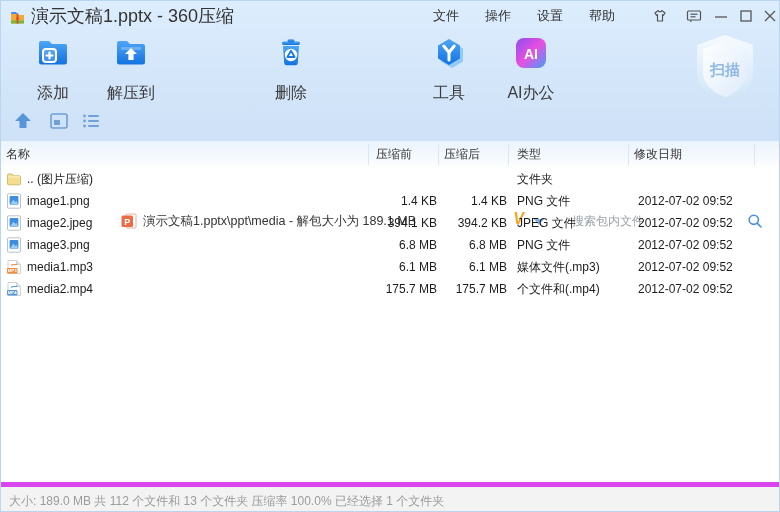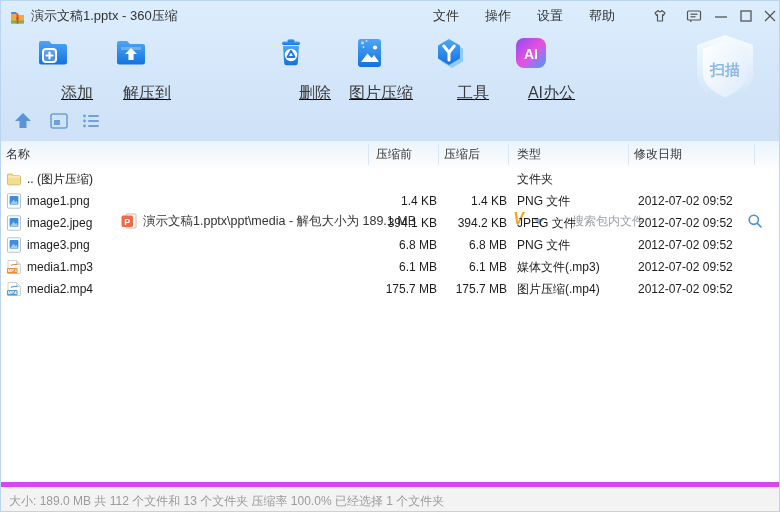--- a/index.html
+++ b/index.html
@@ -6,29 +6,29 @@
   html,body { width:780px; height:512px; background:#fff; font-family:"Liberation Sans","DejaVu Sans",sans-serif; }
   .window { position:relative; width:780px; height:512px; border:1px solid #b9d5ef; background:#fff; overflow:hidden; }
 
   
   .chrome { position:absolute; left:0; top:0; width:778px; height:140px;
             background:linear-gradient(#dcedfd,#d3e5f9 60%,#cfe1f6); }
 
   
   .titlebar { position:absolute; left:0; top:0; width:778px; height:30px; }
   .app-icon { position:absolute; left:8px; top:7px; width:17px; height:17px; }
-  .title-text { position:absolute; left:30px; top:0; height:30px; line-height:30px; font-size:13px; color:#333; }
+  .title-text { position:absolute; left:30px; top:0; height:30px; line-height:30px; font-size:18px; color:#333; }
   .menu-item { position:absolute; top:0; height:30px; line-height:30px; font-size:13px; color:#333; cursor:default; }
   .m0{left:432px;} .m1{left:484px;} .m2{left:536px;} .m3{left:588px;}
   .tb-btn { position:absolute; top:6px; width:20px; height:18px; display:flex; align-items:center; justify-content:center; }
   .b-skin{left:649px;} .b-feedback{left:683px;} .b-min{left:710px;} .b-max{left:735px;} .b-close{left:759px;}
 
   
   .toolbar { position:absolute; left:0; top:30px; width:778px; height:70px; }
-  .tool { position:absolute; top:4px; height:62px; text-align:right;text-decoration:underline; }
+  .tool { position:absolute; top:4px; height:62px; text-align:center; }
   .tool .ticon { display:block; margin:0 auto; width:36px; height:36px; }
   .tool .tlabel { display:block; margin-top:12px; font-size:16px; color:#3a3a3a; }
   .t0{left:12px;width:80px;} .t1{left:90px;width:80px;} .t2{left:165px;width:88px;}
   .t3{left:250px;width:80px;} .t4{left:324px;width:88px;} .t5{left:408px;width:80px;} .t6{left:486px;width:88px;}
   .scan-badge { position:absolute; right:20px; top:2px; width:68px; height:74px; }
 
   
   .addressrow { position:absolute; left:0; top:100px; width:778px; height:40px; }
   .nav-ico { position:absolute; top:10px; width:22px; height:20px; }
   .n-up{left:11px;} .n-view{left:47px;} .n-list{left:79px;}
@@ -149,31 +149,20 @@
         <svg class="ticon" viewBox="0 0 36 36">
           <rect x="9" y="6.5" width="18" height="3.4" rx="1.7" fill="url(#gf)"></rect>
           <rect x="14.5" y="4.2" width="7" height="3" rx="1.5" fill="url(#gf)"></rect>
           <path d="M10 11 h16 l-1.2 17 a2.5 2.5 0 0 1-2.5 2.3 h-8.6 a2.5 2.5 0 0 1-2.5-2.3 Z" fill="url(#gf)"></path>
           <circle cx="18" cy="20" r="6.2" fill="#fff"></circle>
           <path d="M18 15.8 L21.6 22 H14.4 Z" fill="none" stroke="#1b79e8" stroke-width="1.8" stroke-linejoin="round"></path>
         </svg>
         <span class="tlabel">删除</span>
       </div>
 
-      <div class="tool t4">
-        <svg class="ticon" viewBox="0 0 36 36">
-          <rect x="7" y="4" width="23" height="28" rx="3" fill="url(#gf)"></rect>
-          <circle cx="11.5" cy="8" r="1.4" fill="#bfe0fb"></circle>
-          <circle cx="15.5" cy="6" r="1" fill="#bfe0fb"></circle>
-          <circle cx="12.5" cy="12" r="0.9" fill="#bfe0fb"></circle>
-          <circle cx="24" cy="12.5" r="2.1" fill="#fff"></circle>
-          <path d="M10 27 L16.5 18.5 L20.5 23 L23 20 L28 27 Z" fill="#fff"></path>
-        </svg>
-        <span class="tlabel">图片压缩</span>
-      </div>
 
       <div class="tool t5">
         <svg class="ticon" viewBox="0 0 36 36">
           <polygon points="21,7 32,13.5 32,26.5 21,33 10,26.5 10,13.5" fill="#8ecbf5"></polygon>
           <polygon points="18,4 29,10.5 29,23.5 18,30 7,23.5 7,10.5" fill="url(#gf)"></polygon>
           <path d="M18 17.5 V25 M18 17.5 L12.8 11 M18 17.5 L23.2 11" fill="none" stroke="#fff" stroke-width="3" stroke-linecap="round"></path>
         </svg>
         <span class="tlabel">工具</span>
       </div>
 
@@ -333,21 +322,21 @@
       <svg class="fico" viewBox="0 0 16 16">
         <path d="M2 1.5 h8.5 l4 4 V14.5 H2 Z" fill="#fff" stroke="#c9ced4" stroke-width="0.9"></path>
         <path d="M10.5 1.5 l4 4 h-4 Z" fill="#e8ebee" stroke="#c9ced4" stroke-width="0.8"></path>
         <path d="M5 6.5 C7.5 4.5 9.5 6.5 11.5 4.8" fill="none" stroke="#5b9bd5" stroke-width="1.1"></path>
         <rect x="1" y="9" width="10.5" height="5.4" rx="1" fill="#5b9bd5"></rect>
         <text x="6.2" y="13.2" text-anchor="middle" font-size="4.4" font-weight="bold" fill="#fff" font-family="Liberation Sans, DejaVu Sans, sans-serif">MP4</text>
       </svg>
       <span class="c-name">media2.mp4</span>
       <span class="c-before">175.7 MB</span>
       <span class="c-after">175.7 MB</span>
-      <span class="c-type">图片压缩(.mp4)</span>
+      <span class="c-type">个文件和(.mp4)</span>
       <span class="c-date">2012-07-02 09:52</span>
     </div>
   </div>
 
   <div class="statusbar">
     <div class="status-text">大小: 189.0 MB 共 112 个文件和 13 个文件夹 压缩率 100.0% 已经选择 1 个文件夹</div>
   </div>
 
 </div>
 

